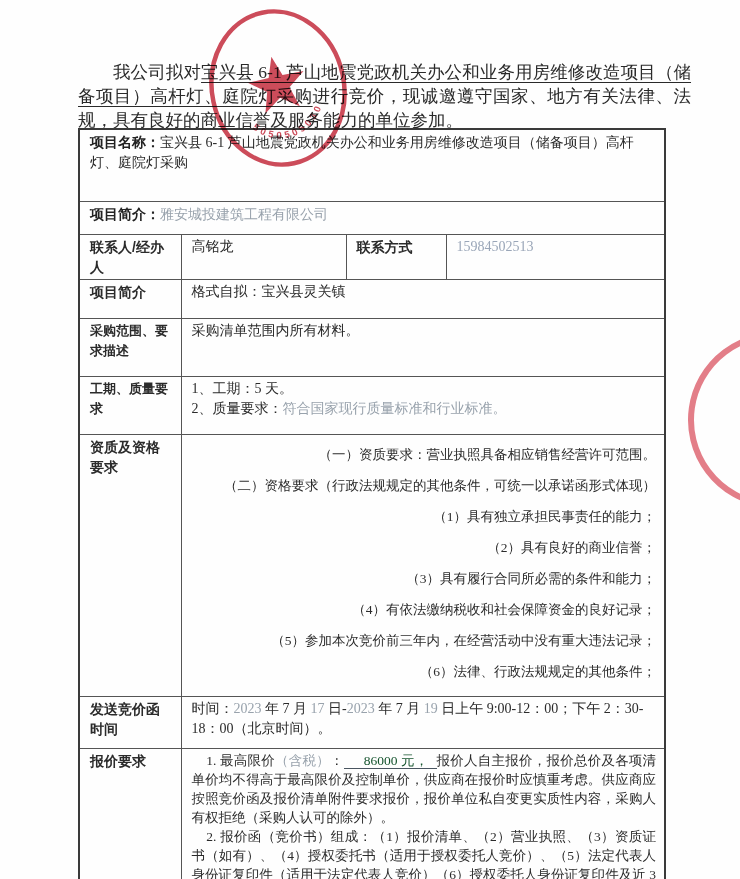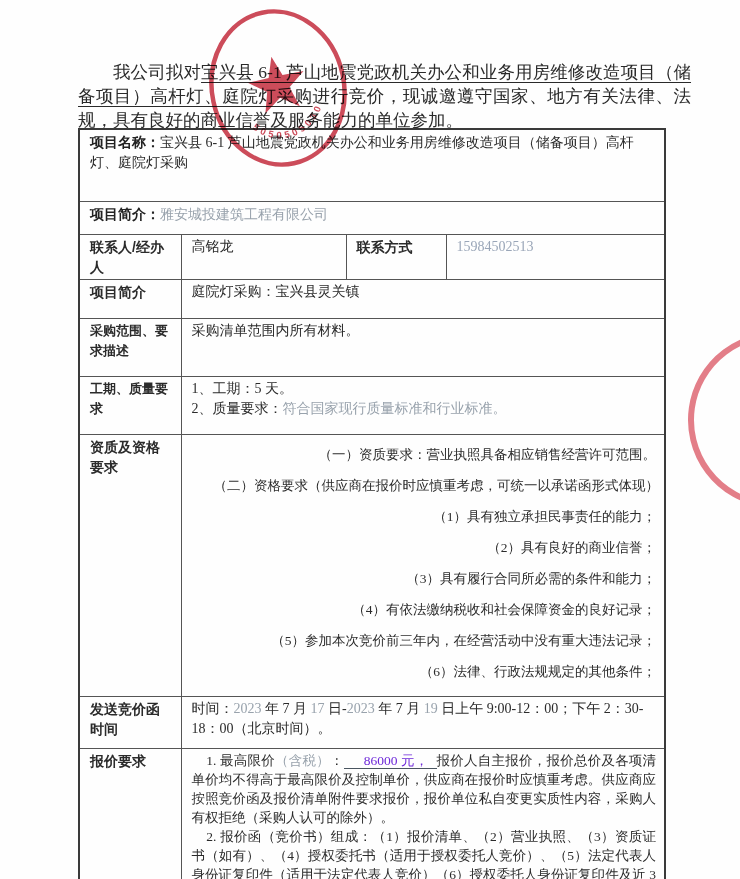--- a/index.html
+++ b/index.html
@@ -51,21 +51,21 @@
 
   .inline-lbl{font-family:"Liberation Sans", sans-serif;font-weight:bold;color:#222;}
   .ink{color:#98a2ac;}
   .ink-blue{color:#9aa6b8;}
 
   .qual-items{padding:2px 0;}
   .qual-item{line-height:31px;font-size:13.5px;padding-left:22px;white-space:nowrap;text-align:right;}
 
   .quote-para{margin:0;text-indent:1.1em;font-size:13.5px;line-height:19px;text-align:justify;}
   .blank{
-    color:#6d28d9;border-bottom:1px solid #4a5560;
+    color:#14532d;border-bottom:1px solid #4a5560;
     padding:0 8px 0 20px;
   }
 
   .stamp{position:absolute;mix-blend-mode:multiply;opacity:.92;pointer-events:none;}
   .stamp text{font-family:"Liberation Sans", sans-serif;font-weight:bold;}
 </style>
 </head>
 <body>
 
 <div class="page">
@@ -98,42 +98,42 @@
 
     <tr class="r3">
       <td class="lbl vmid">联系人/经办人</td>
       <td class="vmid">高铭龙</td>
       <td class="lbl vmid">联系方式</td>
       <td class="vmid"><span class="ink-blue">15984502513</span></td>
     </tr>
 
     <tr class="r4">
       <td class="lbl">项目简介</td>
-      <td colspan="3">庭院灯采购：宝兴县灵关镇</td>
+      <td colspan="3">格式自拟：宝兴县灵关镇</td>
     </tr>
 
     <tr class="r5">
       <td class="lbl small">采购范围、要求描述</td>
       <td colspan="3">采购清单范围内所有材料。</td>
     </tr>
 
     <tr class="r6">
       <td class="lbl small vmid">工期、质量要求</td>
       <td colspan="3" class="vmid">
         <div>1、工期：5 天。</div>
         <div><span>2、质量要求：</span><span class="ink">符合国家现行质量标准和行业标准。</span></div>
       </td>
     </tr>
 
     <tr class="r7">
       <td class="lbl vmid center">资质及资格要求</td>
       <td colspan="3" class="vmid">
         <div class="qual-items">
           <div class="qual-item">（一）资质要求：营业执照具备相应销售经营许可范围。</div>
-          <div class="qual-item">（二）资格要求（供应商在报价时应慎重考虑，可统一以承诺函形式体现）</div>
+          <div class="qual-item">（二）资格要求（行政法规规定的其他条件，可统一以承诺函形式体现）</div>
           <div class="qual-item">（1）具有独立承担民事责任的能力；</div>
           <div class="qual-item">（2）具有良好的商业信誉；</div>
           <div class="qual-item">（3）具有履行合同所必需的条件和能力；</div>
           <div class="qual-item">（4）有依法缴纳税收和社会保障资金的良好记录；</div>
           <div class="qual-item">（5）参加本次竞价前三年内，在经营活动中没有重大违法记录；</div>
           <div class="qual-item">（6）法律、行政法规规定的其他条件；</div>
         </div>
       </td>
     </tr>
 

